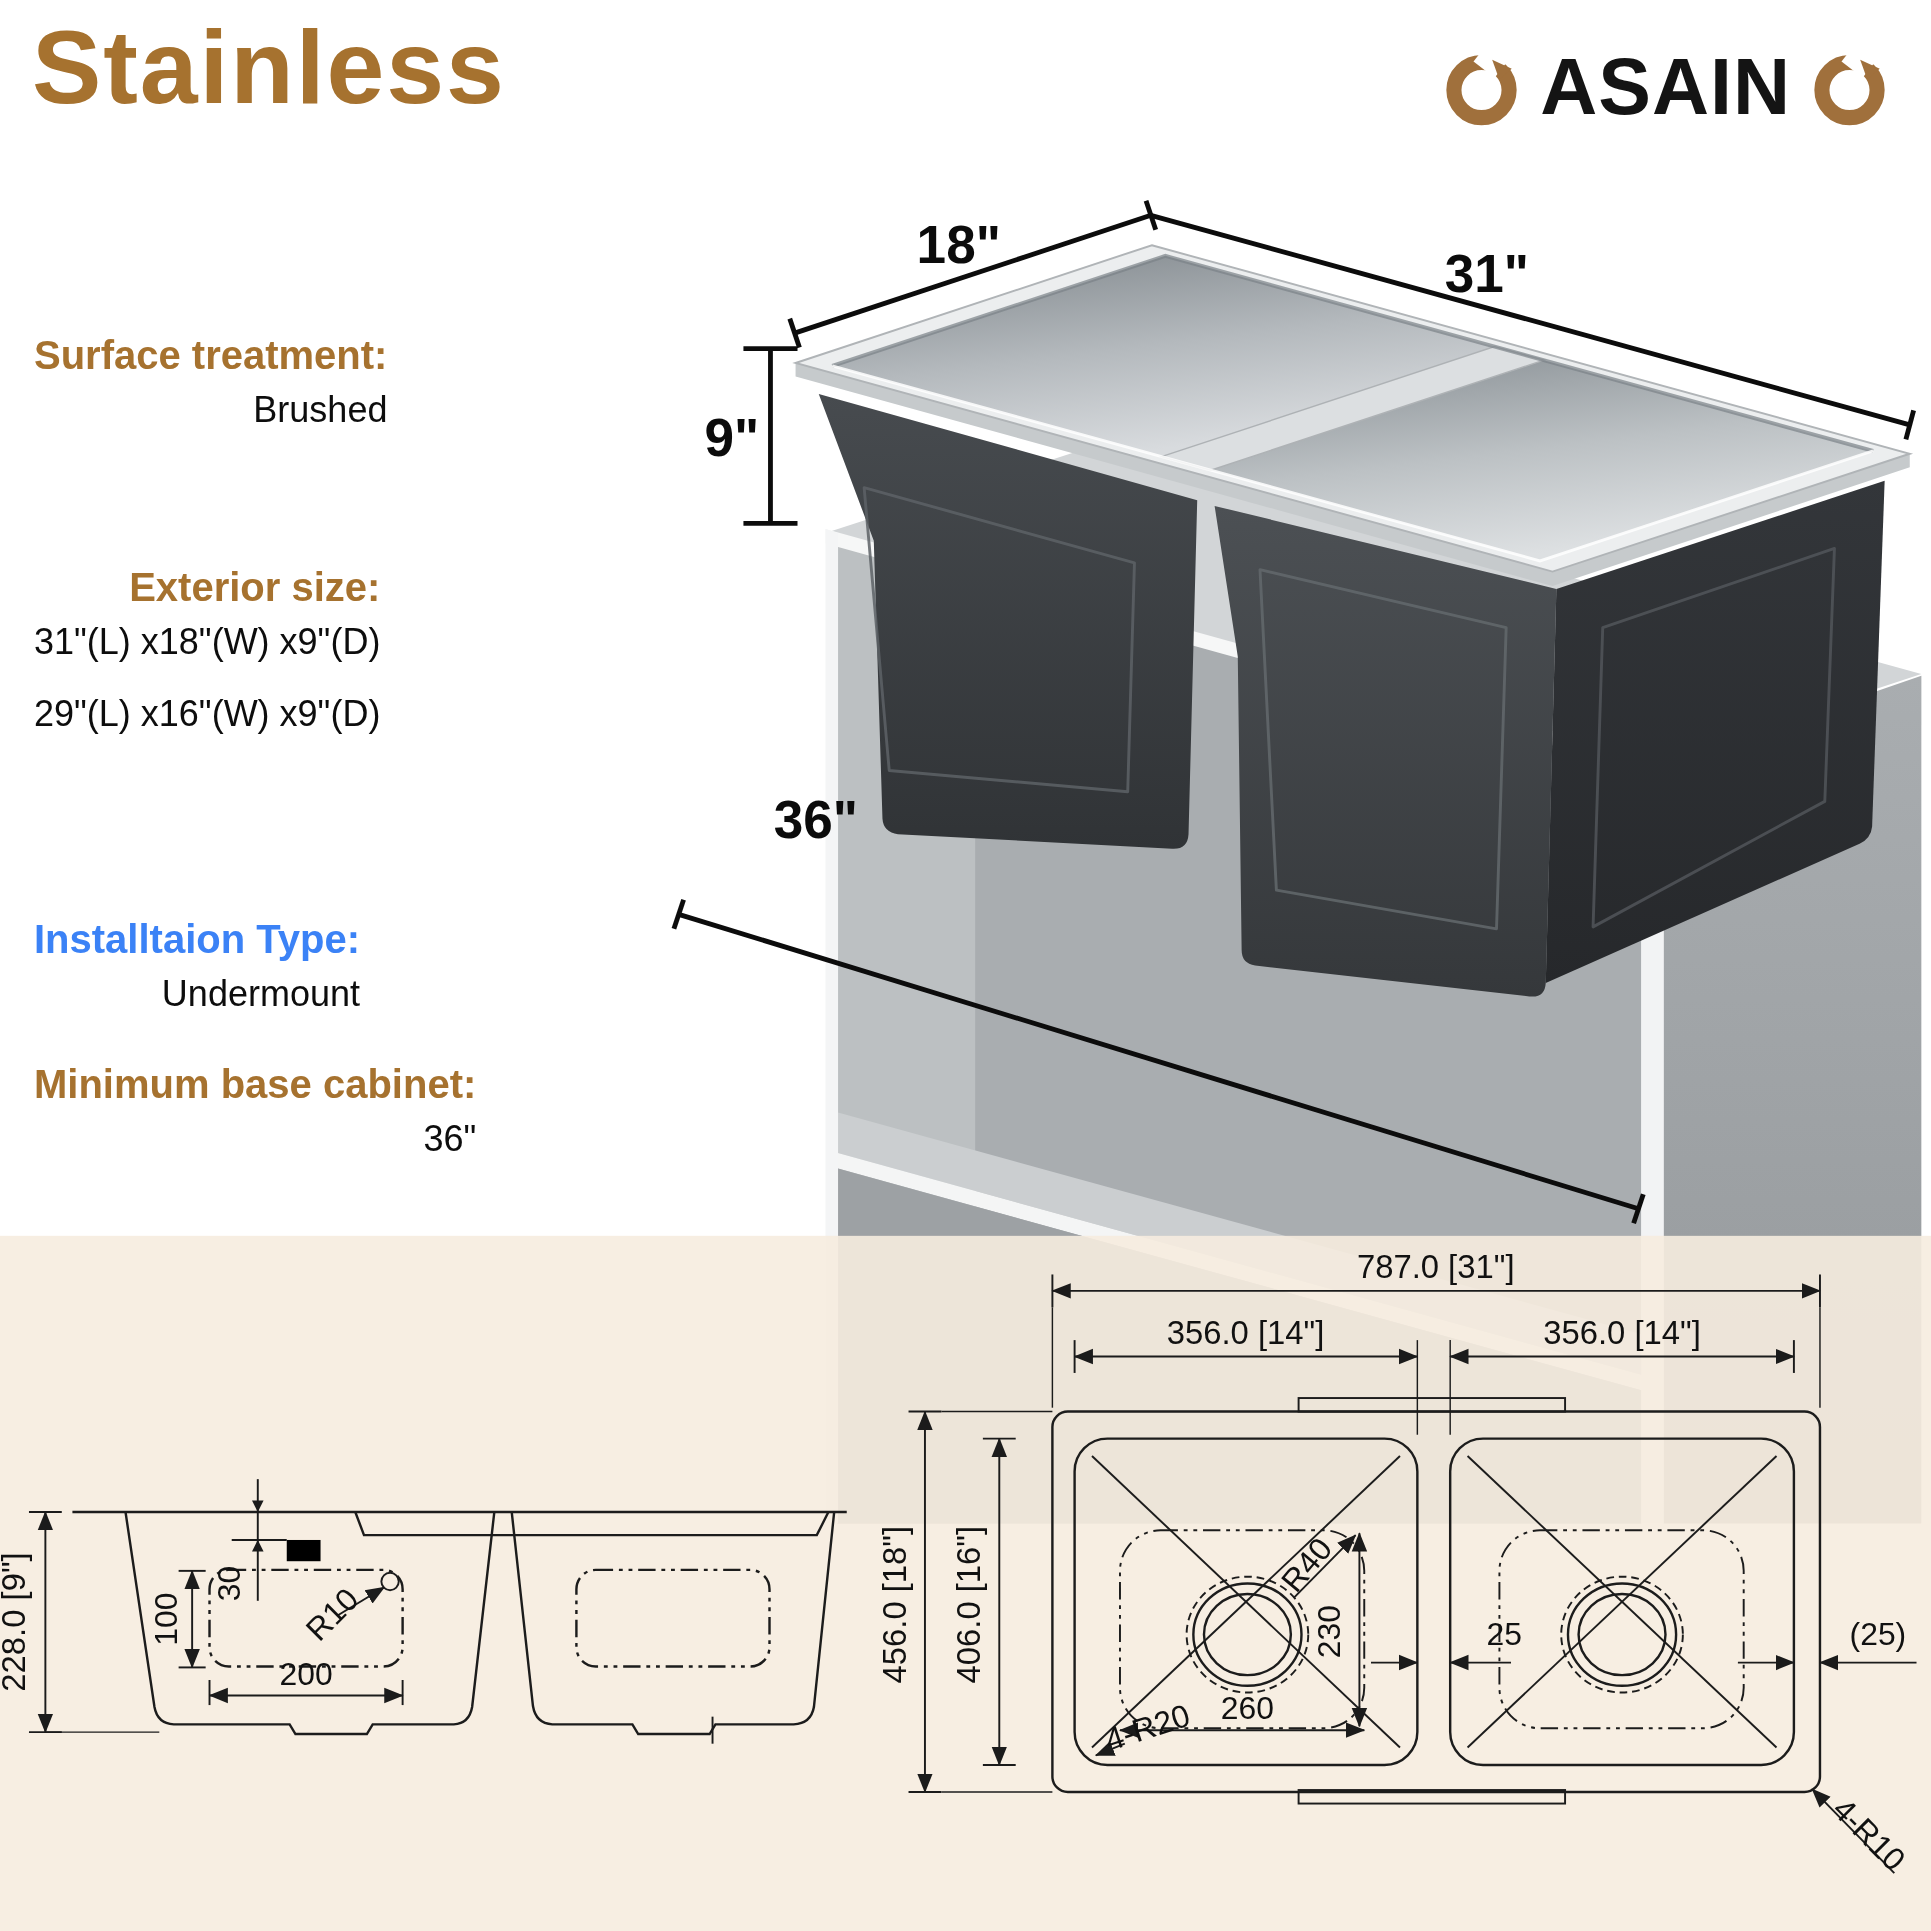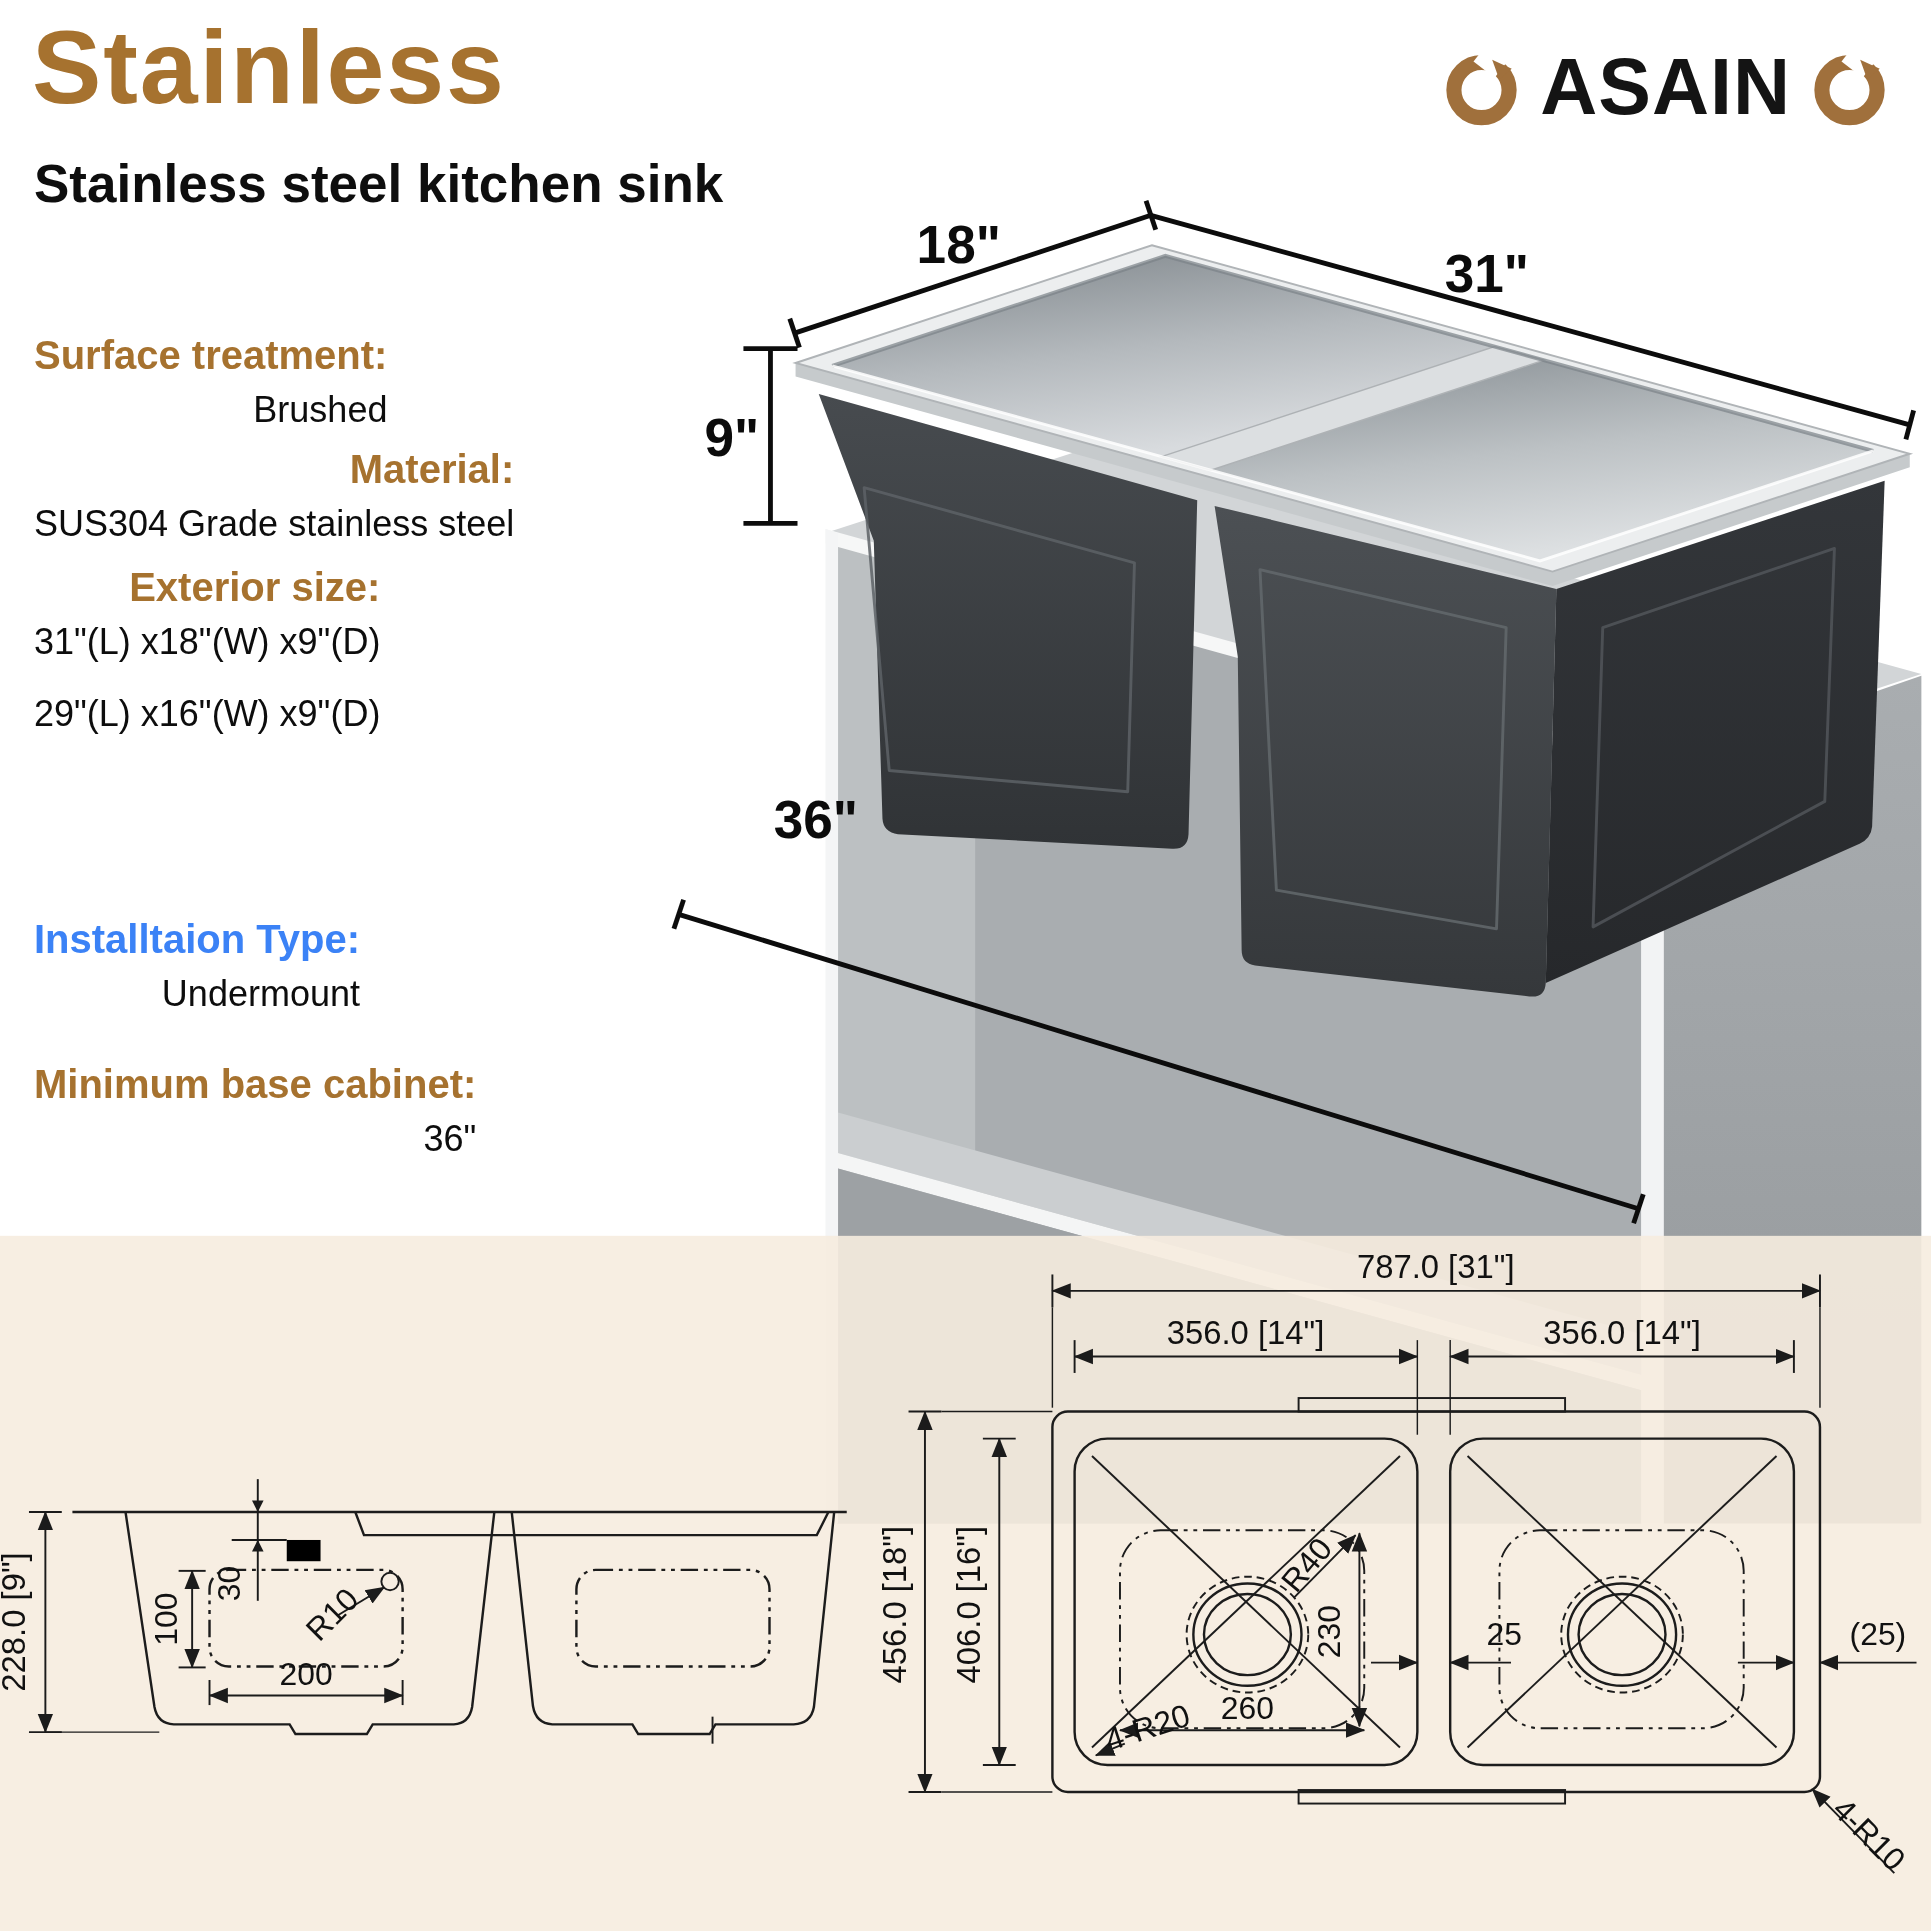--- a/index.html
+++ b/index.html
@@ -221,30 +221,25 @@
       <polygon points="62,20 84,30 70,42" fill="#a0703c"></polygon>
     </svg>
     <span class="logo-mid">ASAIN</span>
     <svg width="89" height="89" viewBox="0 0 100 100">
       <circle cx="50" cy="54" r="31" fill="none" stroke="#a0703c" stroke-width="17"></circle>
       <rect x="52" y="-4" width="30" height="42" fill="#ffffff" transform="rotate(38 70 14)"></rect>
       <polygon points="62,20 84,30 70,42" fill="#a0703c"></polygon>
     </svg>
   </div>
 
-  <div class="txt subtitle">Stainless steel kitchen sink</div>
 
   <div class="spec" style="top:333px">
     <div class="lab" style="color:#a6722f">Surface treatment:</div>
     <div class="val">Brushed</div>
   </div>
-  <div class="spec" style="top:447px">
-    <div class="lab" style="color:#a6722f">Material:</div>
-    <div class="val">SUS304 Grade stainless steel</div>
-  </div>
   <div class="spec" style="top:565px">
     <div class="lab" style="color:#a6722f">Exterior size:</div>
     <div class="val">31"(L) x18"(W) x9"(D)</div>
   </div>
   <div class="spec" style="top:681px">
     <div class="val">29"(L) x16"(W) x9"(D)</div>
   </div>
   <div class="spec" style="top:917px">
     <div class="lab" style="color:#3b82f6">Installtaion Type:</div>
     <div class="val">Undermount</div>

